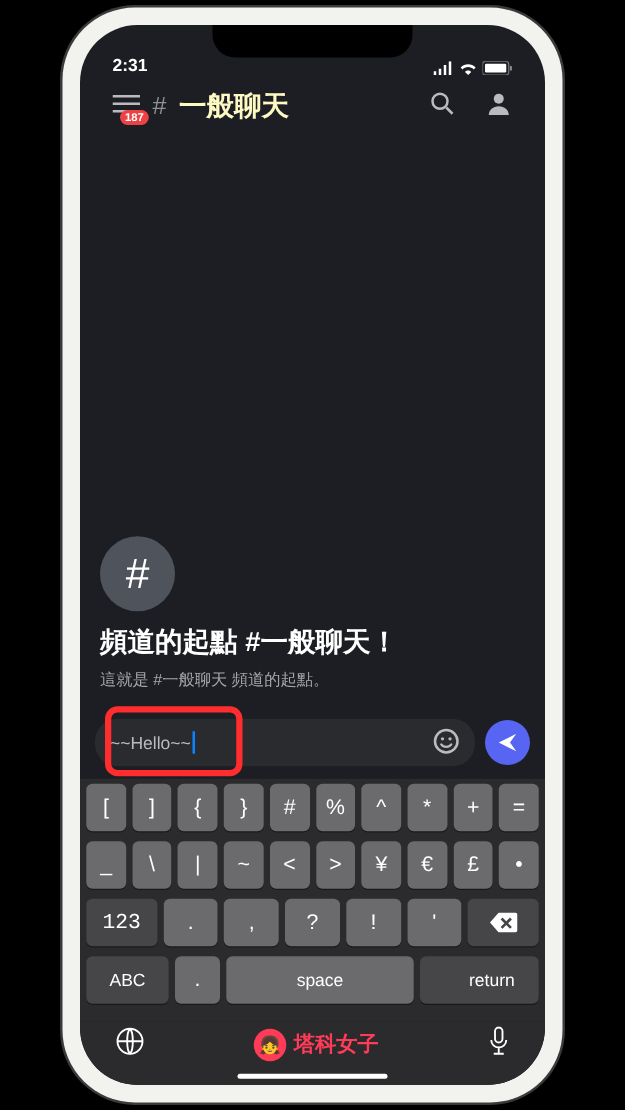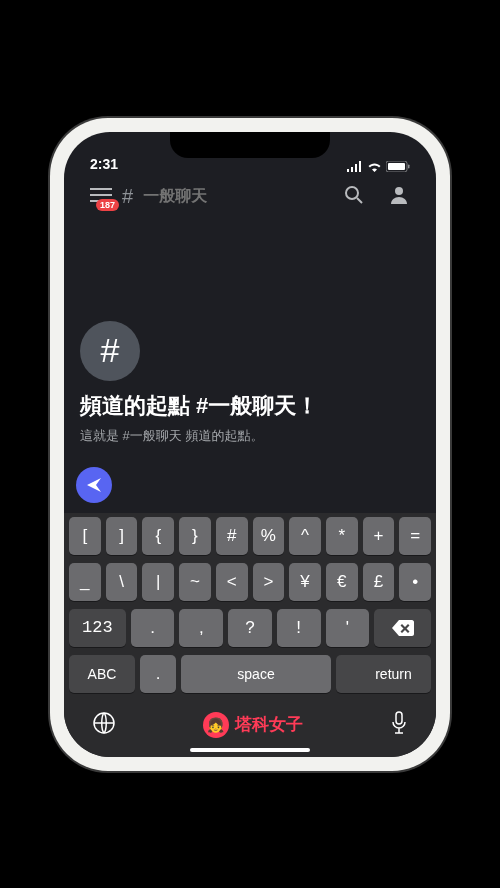--- a/index.html
+++ b/index.html
@@ -7,21 +7,21 @@
     background: #000;
     width: 500px;
     height: 888px;
     display: flex;
     align-items: center;
     justify-content: center;
     font-family: -apple-system, BlinkMacSystemFont, "Segoe UI", sans-serif;
   }
   .phone-frame {
     width: 400px;
-    height: 653px;
+    height: 876px;
     background: #f2f2ef;
     border-radius: 58px;
     padding: 14px;
     position: relative;
     box-shadow: 0 0 0 2px #3a3a3a;
   }
   .screen {
     width: 100%;
     height: 100%;
     background: #1d1e23;
@@ -66,21 +66,21 @@
     position: absolute;
     bottom: -4px; left: 6px;
     background: #ed4245;
     color: #fff;
     font-size: 9px;
     font-weight: 700;
     padding: 1px 4px;
     border-radius: 7px;
   }
   .hash-small { color: #8e9297; font-size: 20px; font-weight: 500; }
-  .channel-title { color: #737373; font-size: 16px; font-weight: 600; flex: 1; }
+  .channel-title { color: #fef9c3; font-size: 22px; font-weight: 600; flex: 1; }
   .header-icon { color: #b9bbbe; }
   .content-area {
     flex: 1;
     display: flex;
     flex-direction: column;
     justify-content: flex-end;
     padding: 0 16px 10px;
   }
   .hash-circle {
     width: 60px; height: 60px;
@@ -269,20 +269,33 @@
 
     <div class="content-area">
       <div class="hash-circle">
           <span>#</span>
         </div>
       <div class="welcome-title">頻道的起點 #一般聊天！</div>
       <div class="welcome-sub">這就是 #一般聊天 頻道的起點。</div>
     </div>
 
     <div class="input-row">
+      <div class="text-input">
+        <span>~~Hello~~</span>
+        <span class="cursor"></span>
+        <div class="highlight-box"></div>
+        <span style="margin-left:auto" class="emoji-btn">
+          <svg width="22" height="22" viewBox="0 0 22 22">
+              <circle cx="11" cy="11" r="9" fill="none" stroke="#b9bbbe" stroke-width="2"></circle>
+              <circle cx="8" cy="9" r="1.3" fill="#b9bbbe"></circle>
+              <circle cx="14" cy="9" r="1.3" fill="#b9bbbe"></circle>
+              <path d="M7 13.5c1 1.5 2.5 2 4 2s3-.5 4-2" fill="none" stroke="#b9bbbe" stroke-width="1.8" stroke-linecap="round"></path>
+            </svg>
+        </span>
+      </div>
       <div class="send-btn">
         <svg width="16" height="16" viewBox="0 0 16 16">
             <path fill="#fff" d="M1 8l14-7-5 7 5 7z"></path>
           </svg>
       </div>
     </div>
 
     <div class="keyboard">
       <div class="kb-row">
         <div class="key">[</div>

